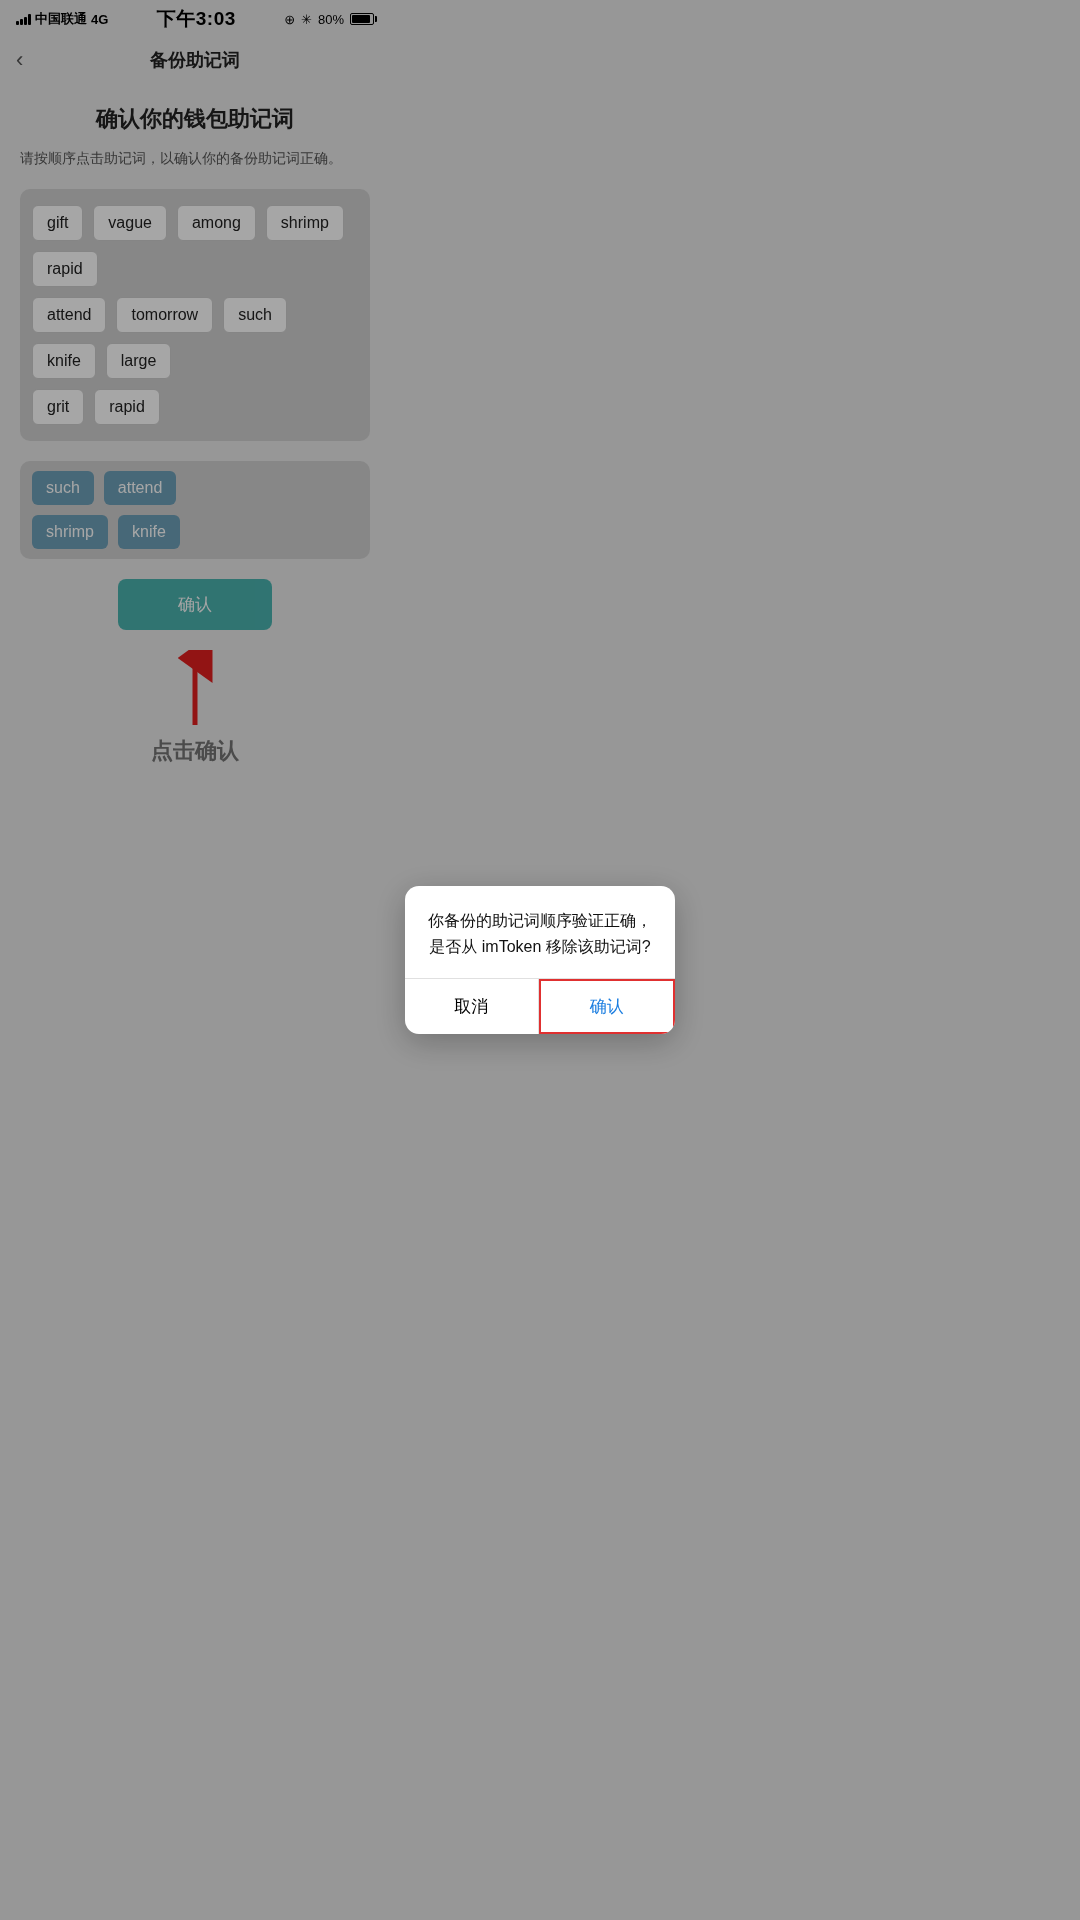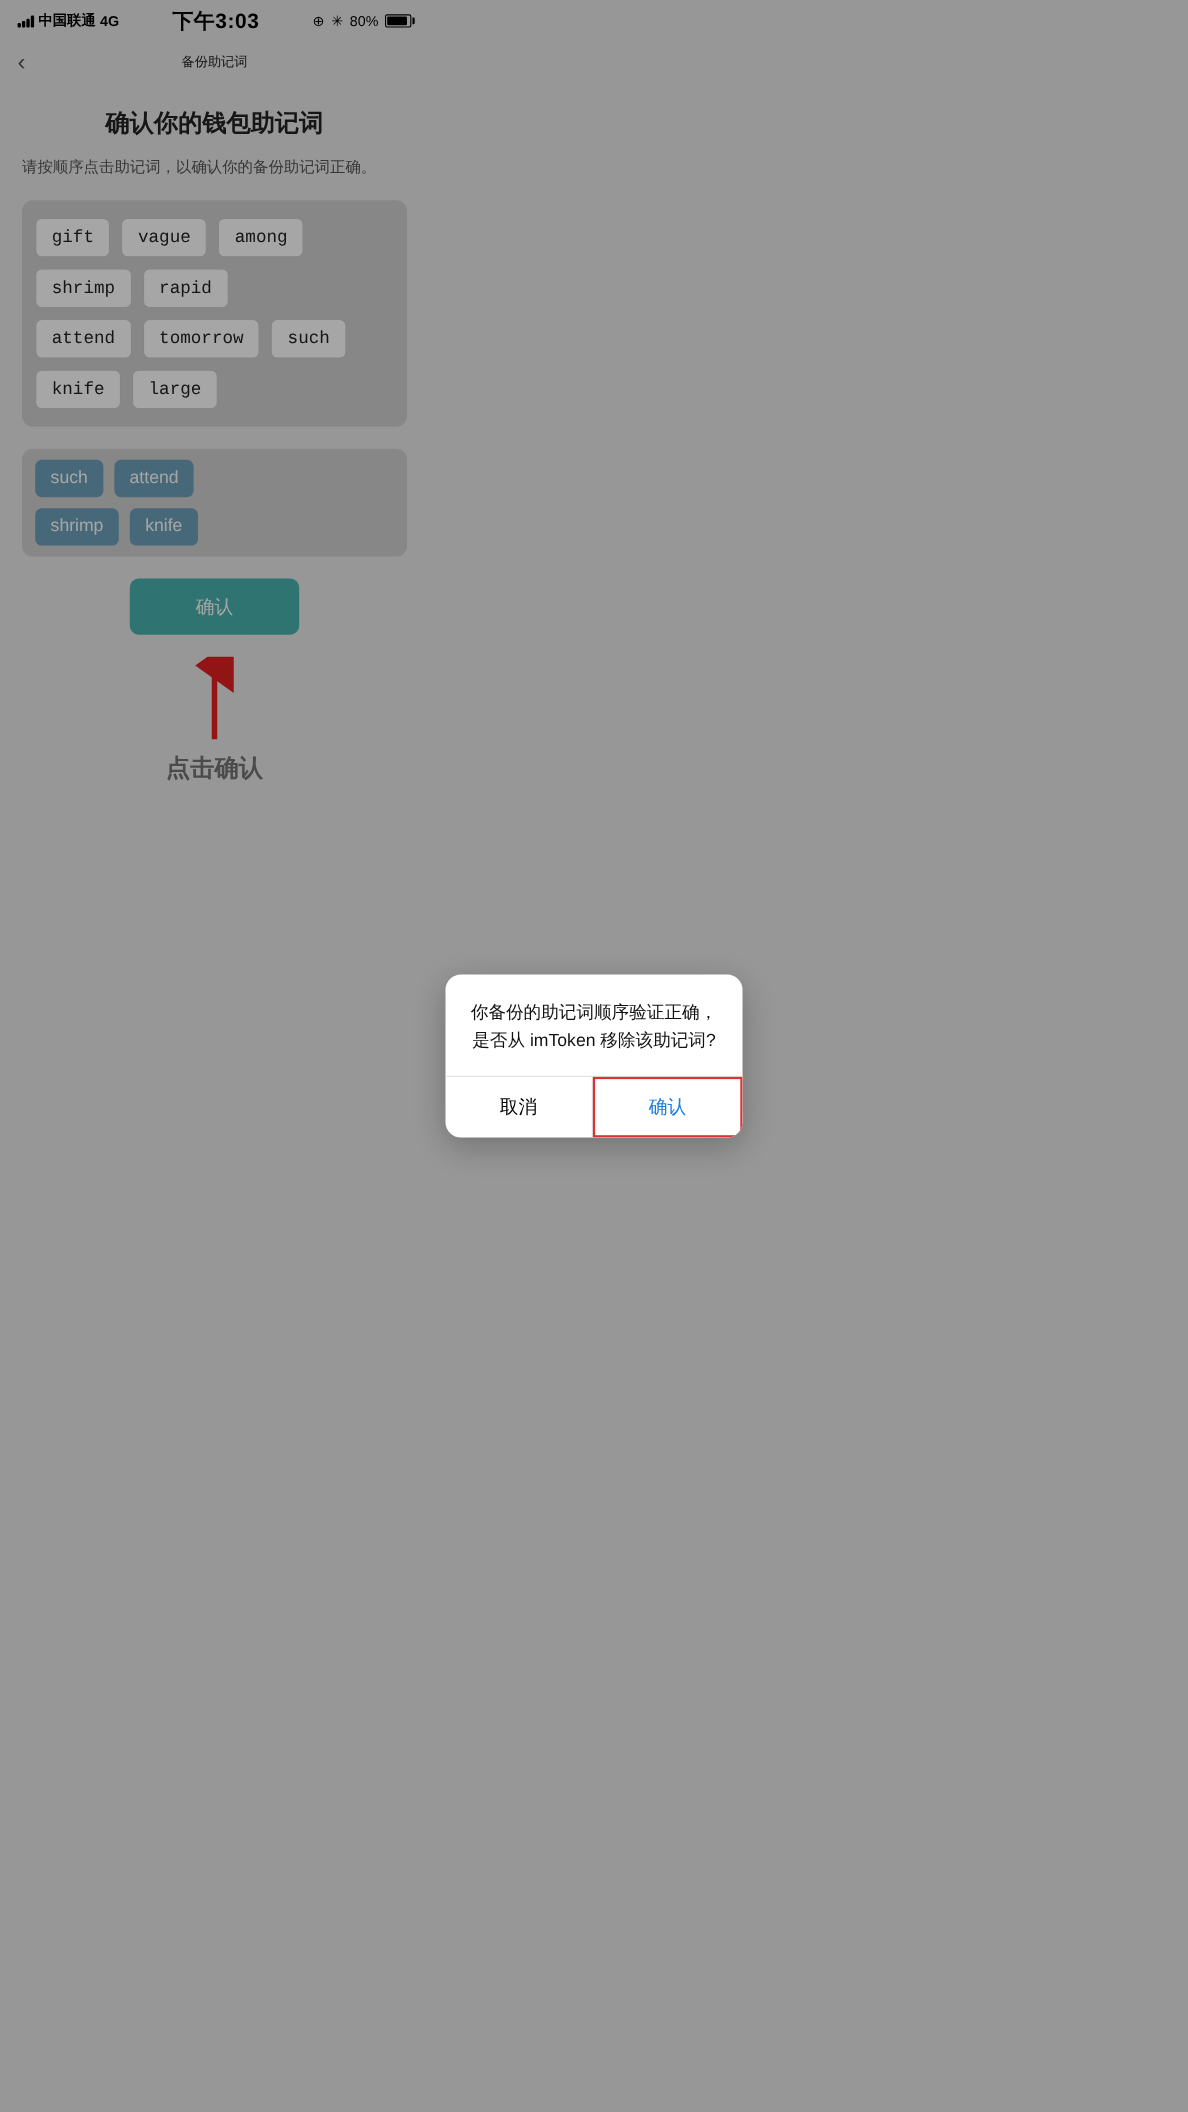--- a/index.html
+++ b/index.html
@@ -92,22 +92,22 @@
       position: relative;
     }
     .back-btn {
       position: absolute;
       left: 16px;
       font-size: 22px;
       color: #555;
       cursor: pointer;
     }
     .nav-title {
-      font-size: 12px;
-      font-weight: 400;
+      font-size: 18px;
+      font-weight: 700;
       color: #222;
     }
 
     
     .main-content {
       padding: 20px 20px;
     }
     .page-title {
       text-align: center;
       font-size: 22px;
@@ -121,21 +121,20 @@
       line-height: 1.5;
       margin-bottom: 20px;
     }
 
     
     .word-pool {
       background: #d0d0d0;
       border-radius: 10px;
       padding: 16px 12px;
       margin-bottom: 20px;
-      font-family: Liberation Mono, monospace;
     }
     .word-row {
       display: flex;
       flex-wrap: wrap;
       gap: 10px;
       margin-bottom: 10px;
     }
     .word-row:last-child { margin-bottom: 0; }
     .word-chip {
       background: #fff;
@@ -300,20 +299,24 @@
       <span class="word-chip">among</span>
       <span class="word-chip">shrimp</span>
       <span class="word-chip">rapid</span>
     </div>
     <div class="word-row">
       <span class="word-chip">attend</span>
       <span class="word-chip">tomorrow</span>
       <span class="word-chip">such</span>
       <span class="word-chip">knife</span>
       <span class="word-chip">large</span>
+    </div>
+    <div class="word-row">
+      <span class="word-chip">grit</span>
+      <span class="word-chip">rapid</span>
     </div>
   </div>
 
   <div class="selected-area">
     <div class="selected-row">
       <span class="selected-chip">such</span>
       <span class="selected-chip">attend</span>
     </div>
     <div class="selected-row">
       <span class="selected-chip">shrimp</span>

